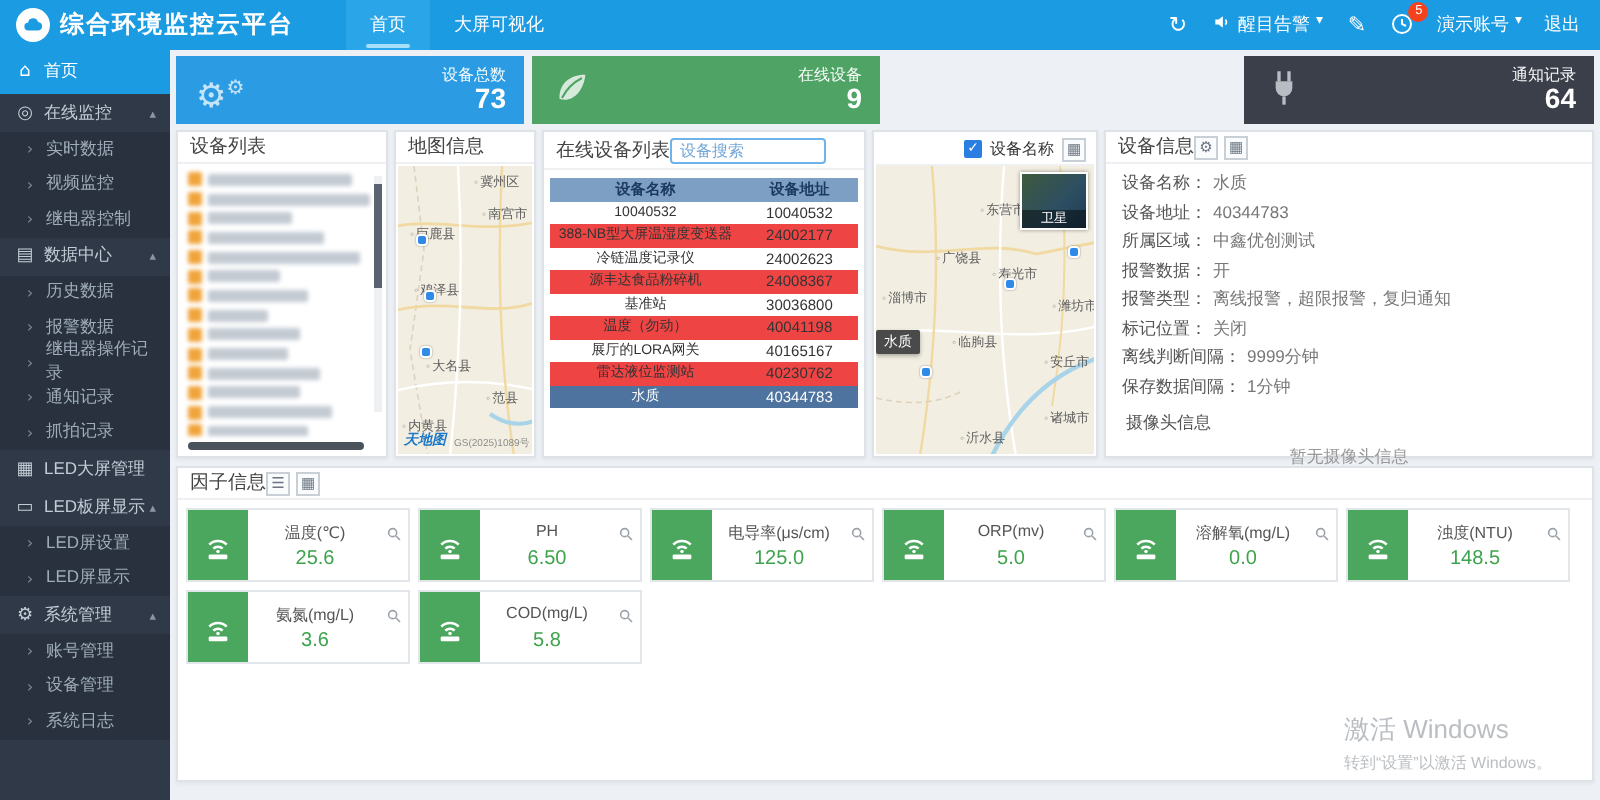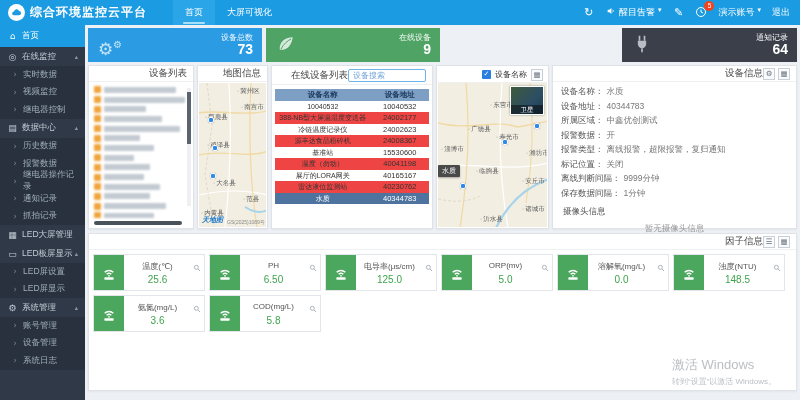--- a/index.html
+++ b/index.html
@@ -36,21 +36,21 @@
 
 
 .stat{position:absolute;top:28px;height:34px;width:174px;color:#fff;cursor:pointer}
 .stat .lab{position:absolute;right:9px;top:4px;font-size:8px;opacity:.95}
 .stat .val{position:absolute;right:9px;top:13px;font-size:14px;font-weight:bold}
 .stat .ic{position:absolute;left:10px;top:6px;width:22px;height:22px;opacity:.85;font-size:17px;line-height:22px;color:rgba(255,255,255,.85)}
 .stat .ic svg{width:20px;height:20px}
 
 
 .panel{position:absolute;background:#fff;border:1px solid #dfe3e8;box-shadow:0 1px 2px rgba(0,0,0,.05)}
-.phd{height:16px;padding:0 6px;border-bottom:1px solid #eef0f2;font-size:9.5px;color:#444;display:flex;align-items:center;justify-content:flex-end}
+.phd{height:16px;padding:0 6px;border-bottom:1px solid #eef0f2;font-size:9.5px;color:#444;display:flex;align-items:center;justify-content:flex-start}
 .pbtns{display:flex;gap:3px}
 .pbtn{width:12px;height:12px;border:1px solid #c9cfd6;background:#fafbfc;font-size:7.5px;line-height:10px;text-align:center;color:#6b7682;cursor:pointer}
 
 
 .blurlist{position:absolute;top:19px;left:5px;right:8px;bottom:10px;filter:blur(1.1px);overflow:hidden}
 .brow{display:flex;align-items:center;height:9.7px;gap:3px}
 .brow .bi{width:7px;height:7px;background:#f0a43c;border-radius:1px;flex:none}
 .brow .bb{height:6px;background:#c3cad2;border-radius:1px}
 .vsb{position:absolute;right:2px;top:22px;width:4px;height:118px;background:#eef0f2}
 .vsb .th{width:4px;height:52px;background:#5b646e;margin-top:4px}
@@ -372,21 +372,21 @@
       <div class="trow">
           <span class="c1">冷链温度记录仪</span>
           <span class="c2">24002623</span>
         </div>
       <div class="trow odd">
           <span class="c1">源丰达食品粉碎机</span>
           <span class="c2">24008367</span>
         </div>
       <div class="trow">
           <span class="c1">基准站</span>
-          <span class="c2">15530600</span>
+          <span class="c2">30036800</span>
         </div>
       <div class="trow odd">
           <span class="c1">温度（勿动）</span>
           <span class="c2">40041198</span>
         </div>
       <div class="trow">
           <span class="c1">展厅的LORA网关</span>
           <span class="c2">40165167</span>
         </div>
       <div class="trow odd">

